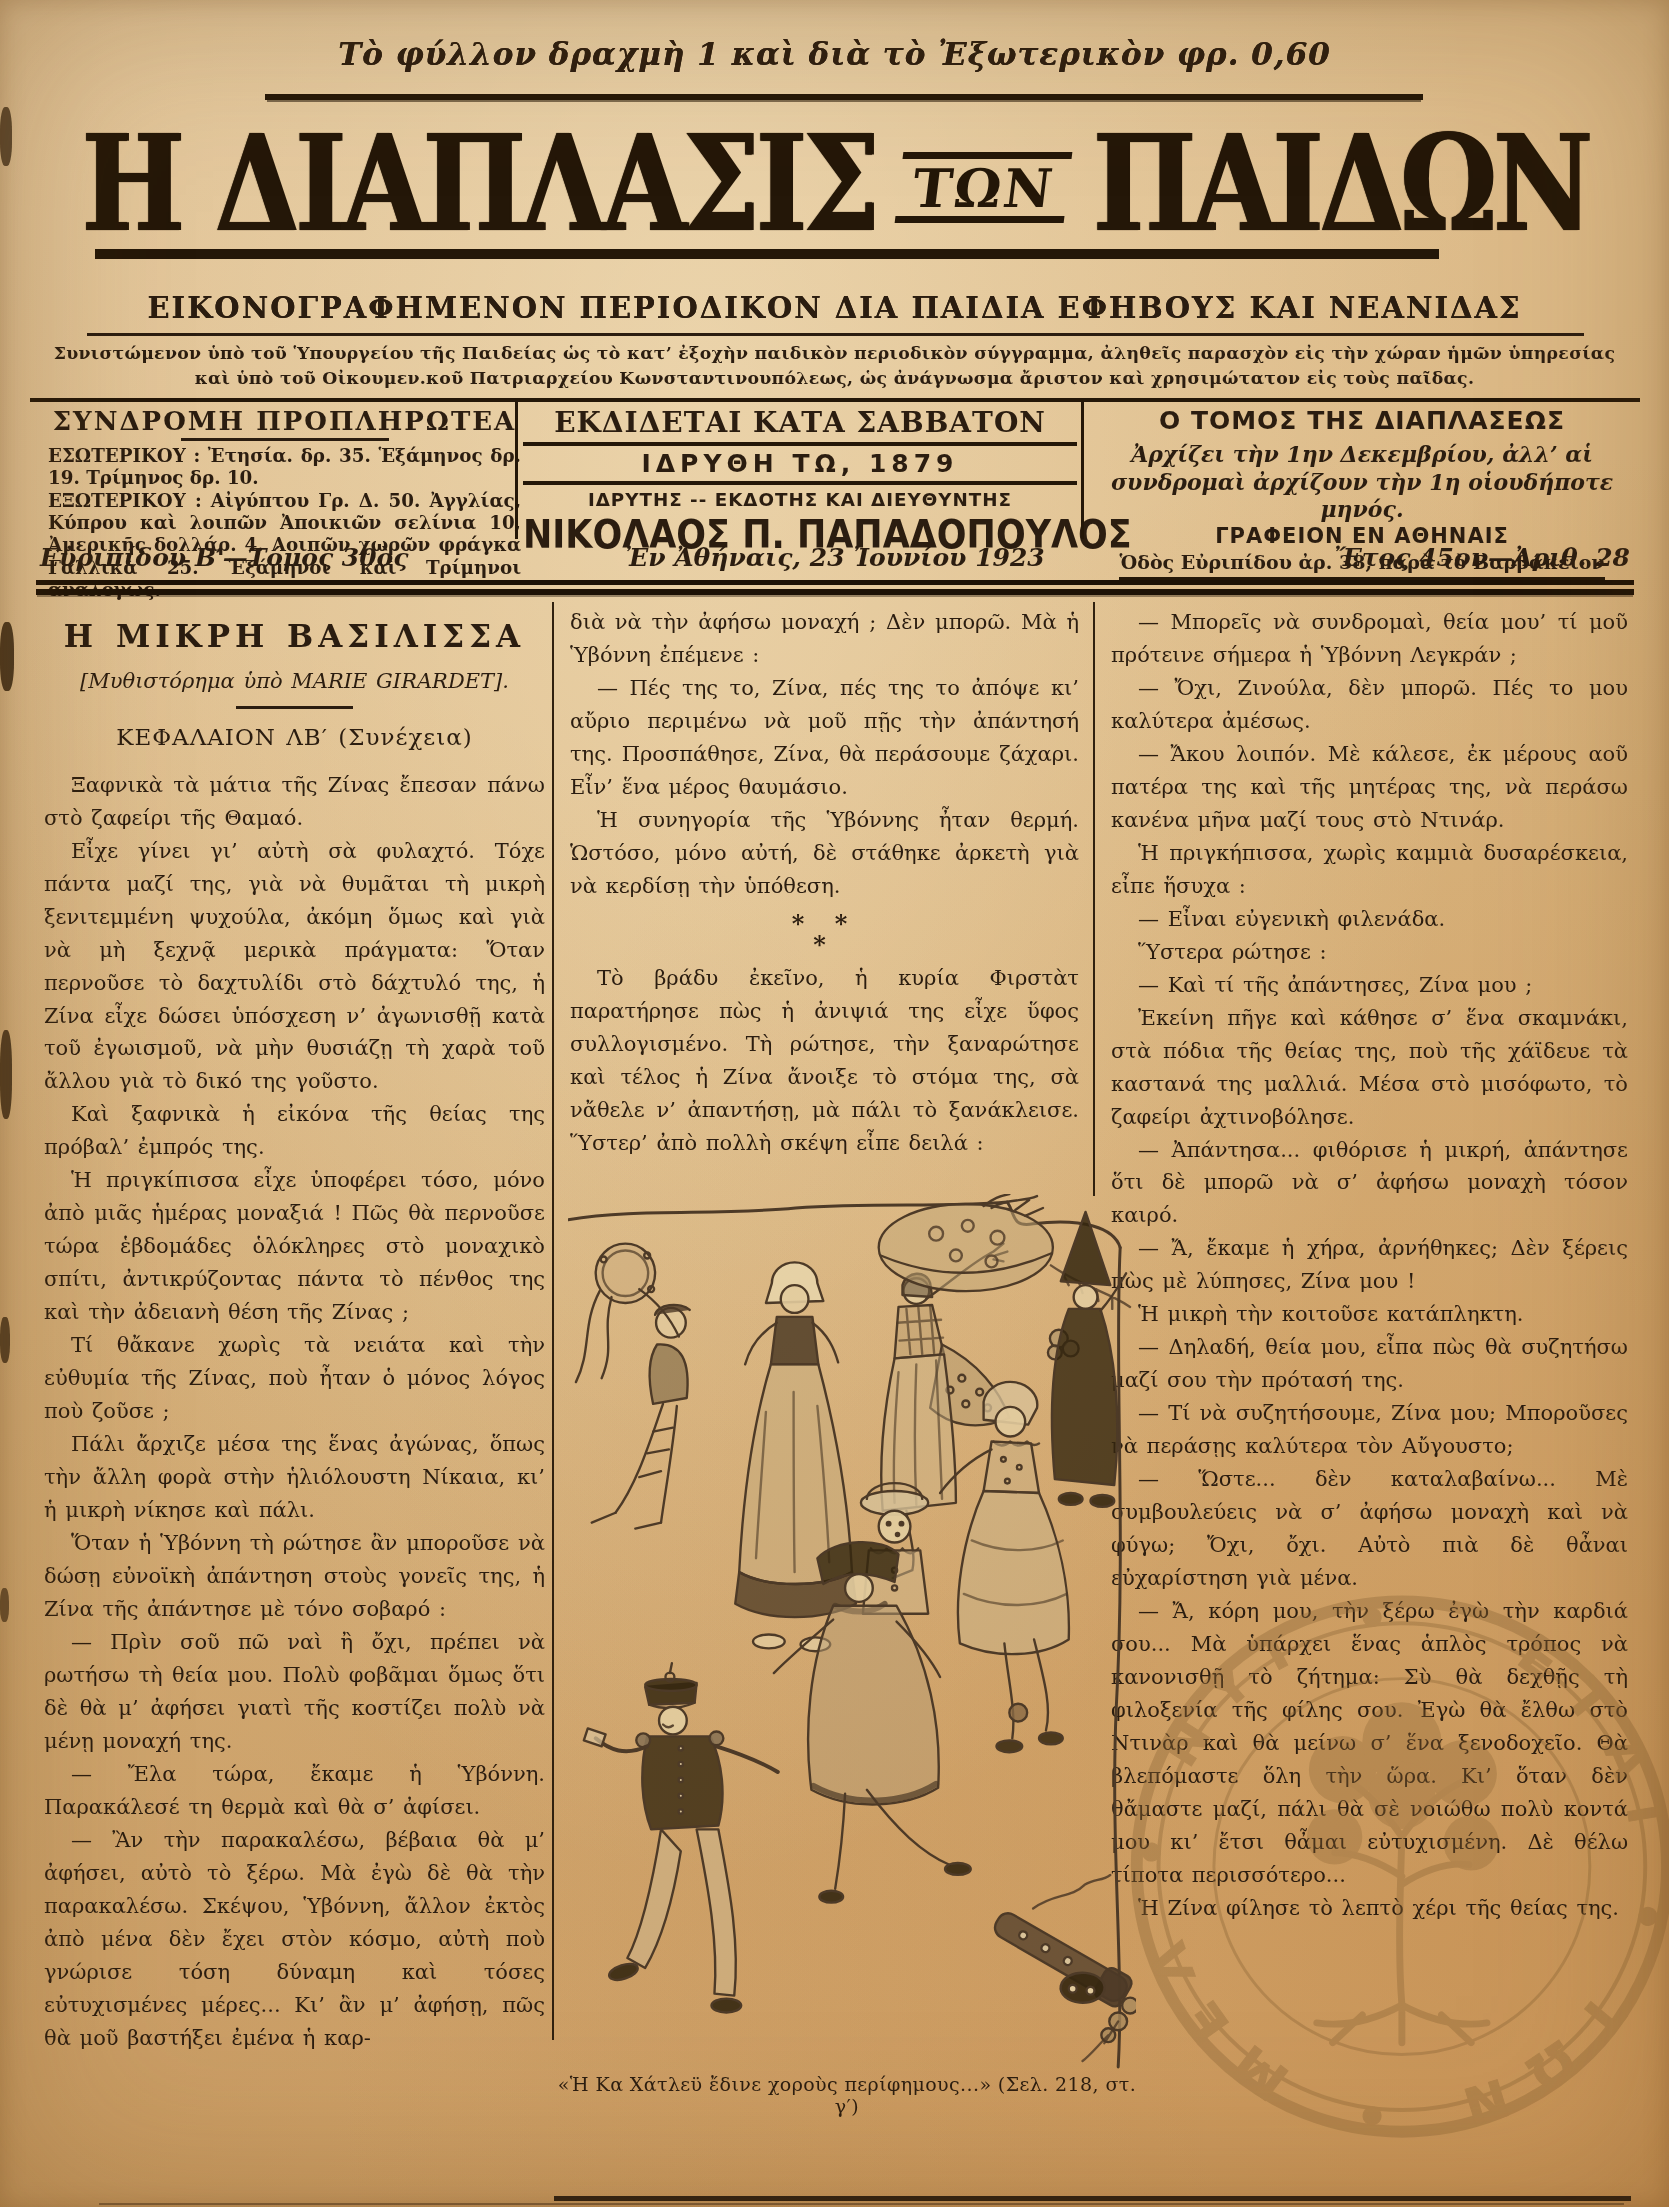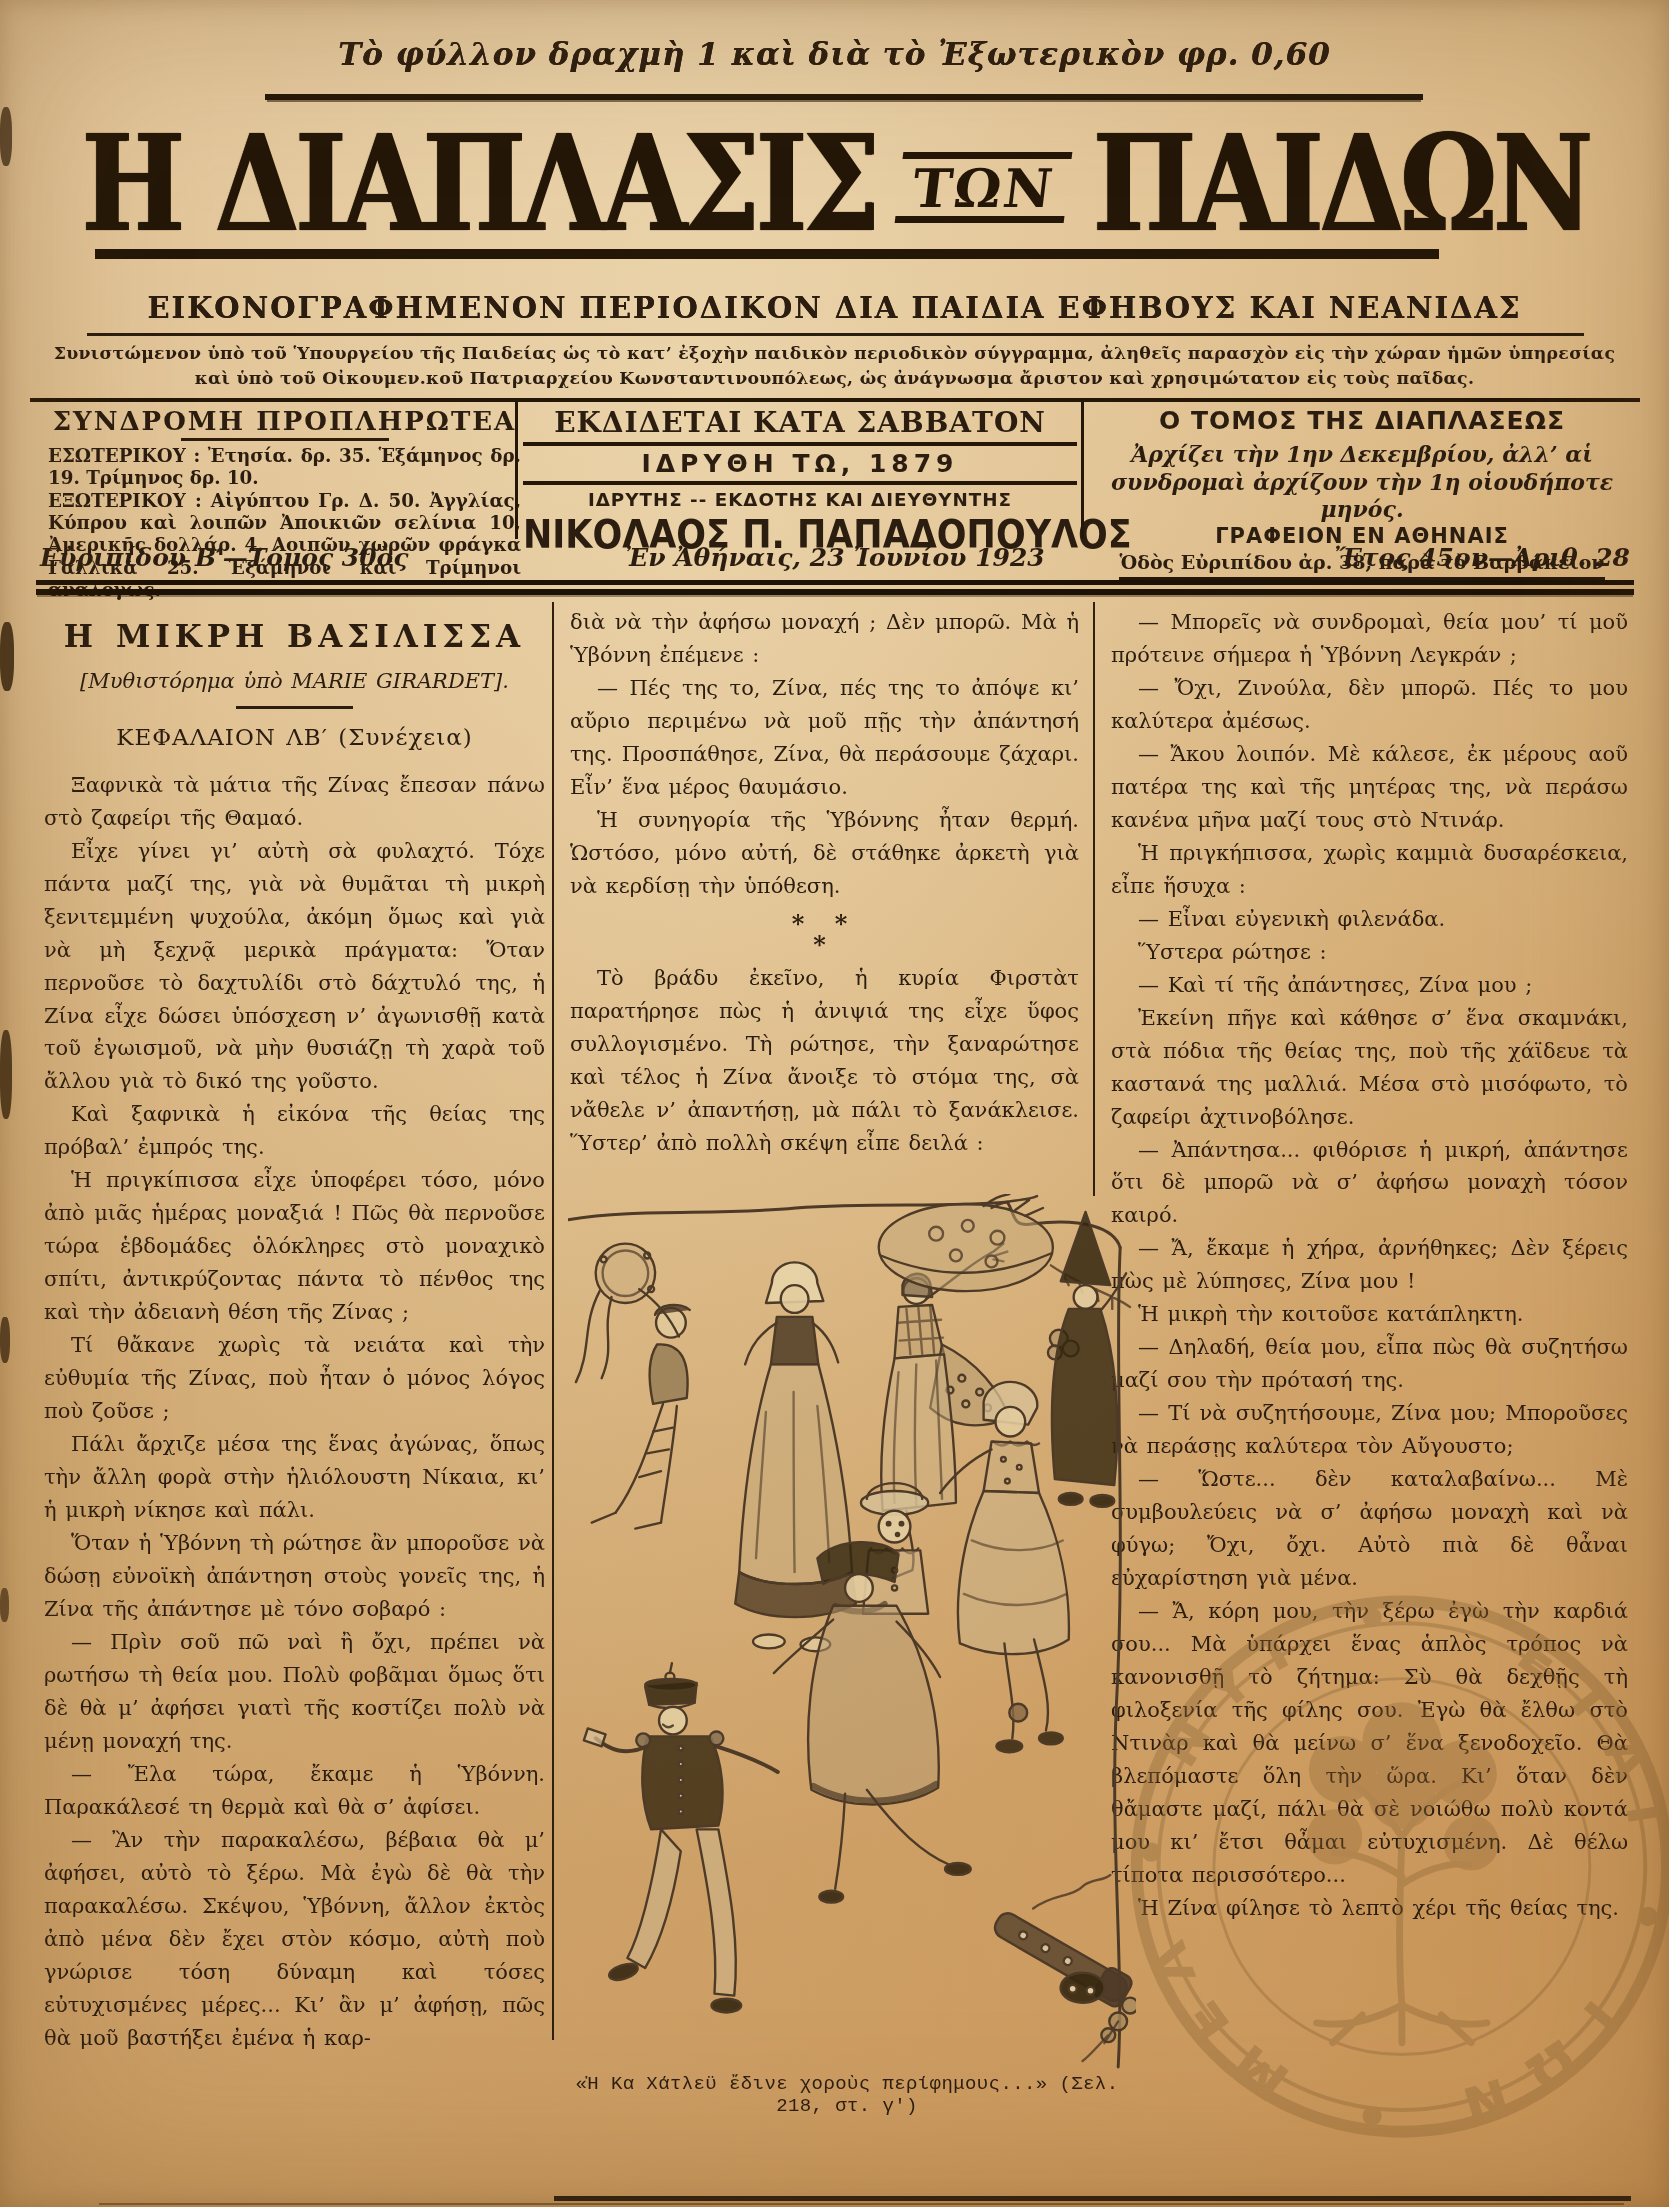--- a/index.html
+++ b/index.html
@@ -67,21 +67,21 @@
   .a-title{text-align:center;font-weight:bold;font-size:31px;letter-spacing:5px;margin:6px 0 4px;text-indent:0;}
   .a-byline{text-align:center;font-size:21px;font-style:italic;text-indent:0;margin:0;}
   .a-rule{display:block;margin:8px auto 10px;width:117px;height:3px;background:#2b1d10;}
   .a-chapter{text-align:center;font-size:23px;margin:0 0 14px;text-indent:0;letter-spacing:1px;}
   .asterism{text-align:center;line-height:.9;font-size:24px;font-weight:bold;margin:10px 0 6px;letter-spacing:10px;}
   .divider{width:2px;background:#30210f;}
   .dv1{left:552px;top:602px;height:1438px;}
   .dv2{left:1093px;top:602px;height:594px;}
   
   .illu{top:1194px;left:568px;width:568px;height:875px;}
-  .caption{top:2073px;left:550px;width:594px;text-align:center;font-size:19px;letter-spacing:0.4px;font-family:Liberation Mono, monospace;}
+  .caption{top:2073px;left:550px;width:594px;text-align:center;font-size:19px;letter-spacing:0.4px;}
   
   .stamp{top:1540px;left:1115px;width:554px;height:667px;opacity:.38;}
   .smudge{background:#241708;border-radius:40%;}
   .bottomline{top:2196px;left:554px;width:1077px;height:5px;background:#17100a;opacity:.9;}
   .bottomline2{top:2203px;left:99px;width:1525px;height:2px;background:#3a2a18;opacity:.5;}
 </style>
 </head>
 <body>
 
 <div class="page">

